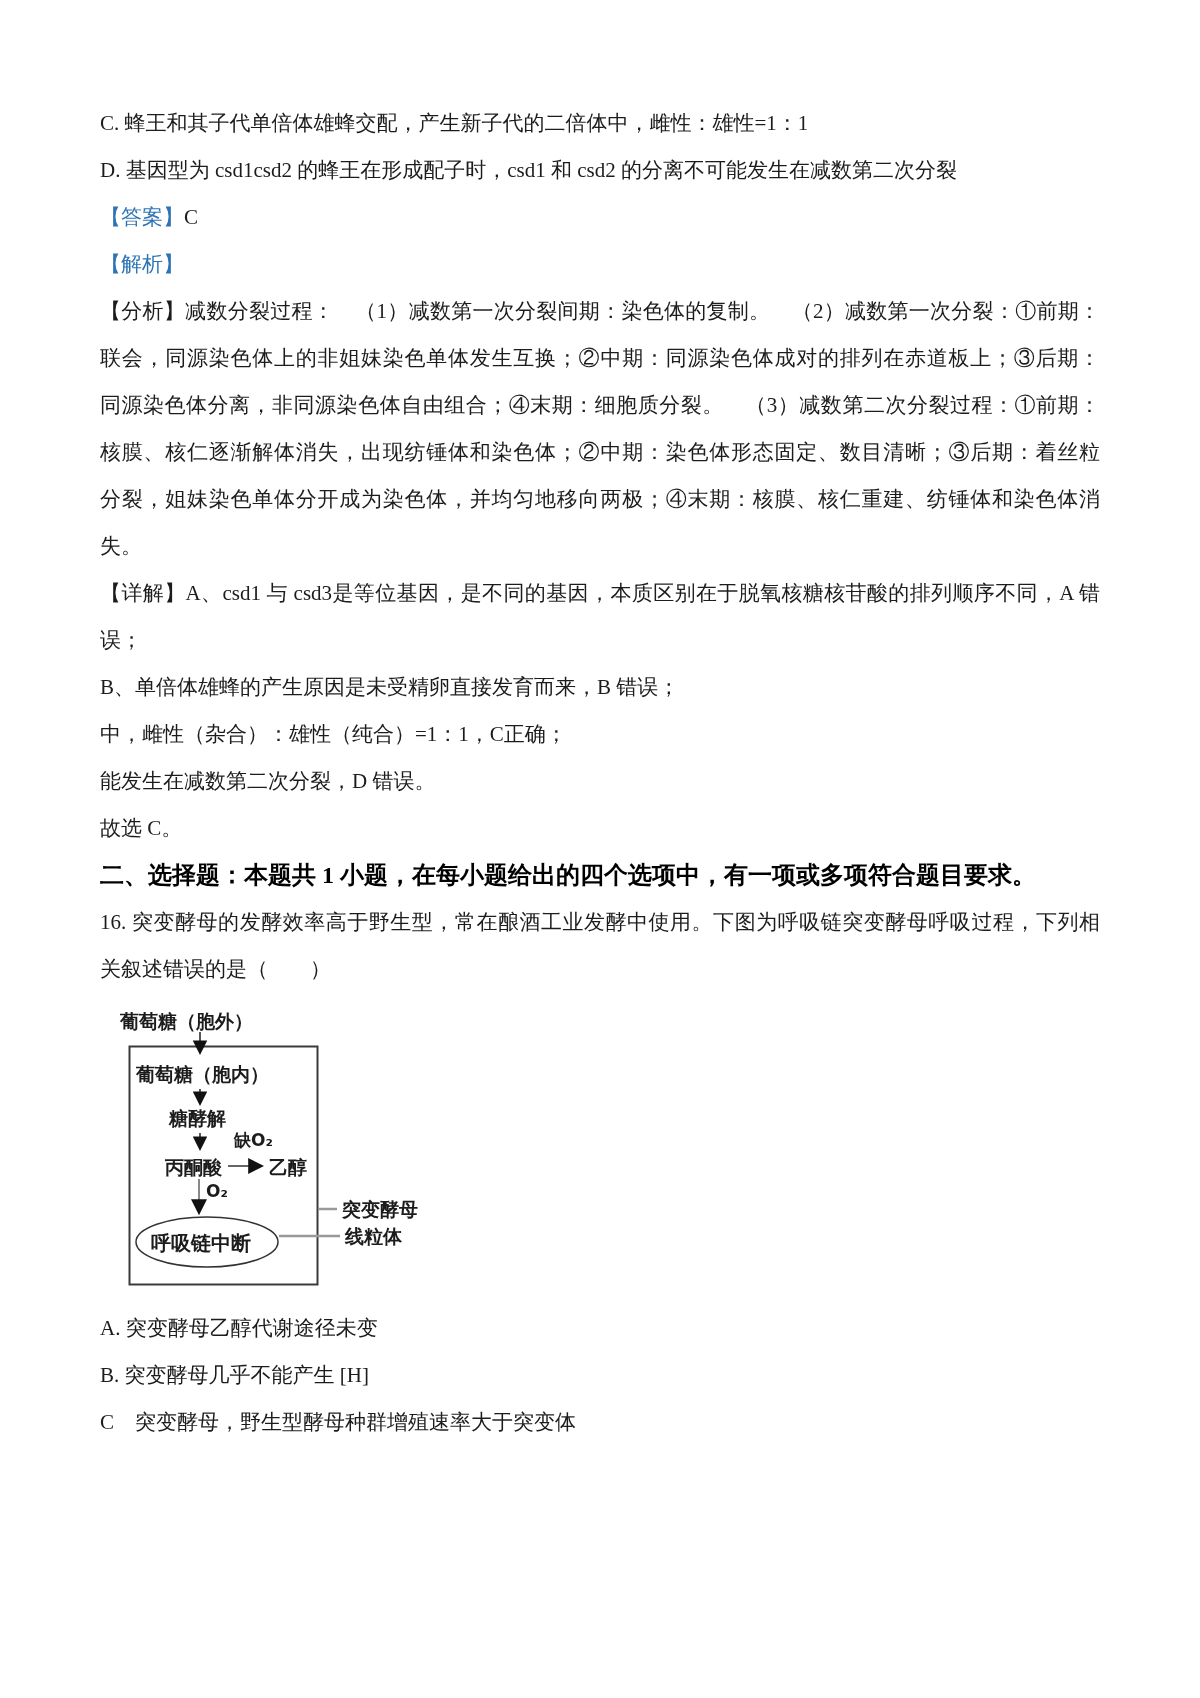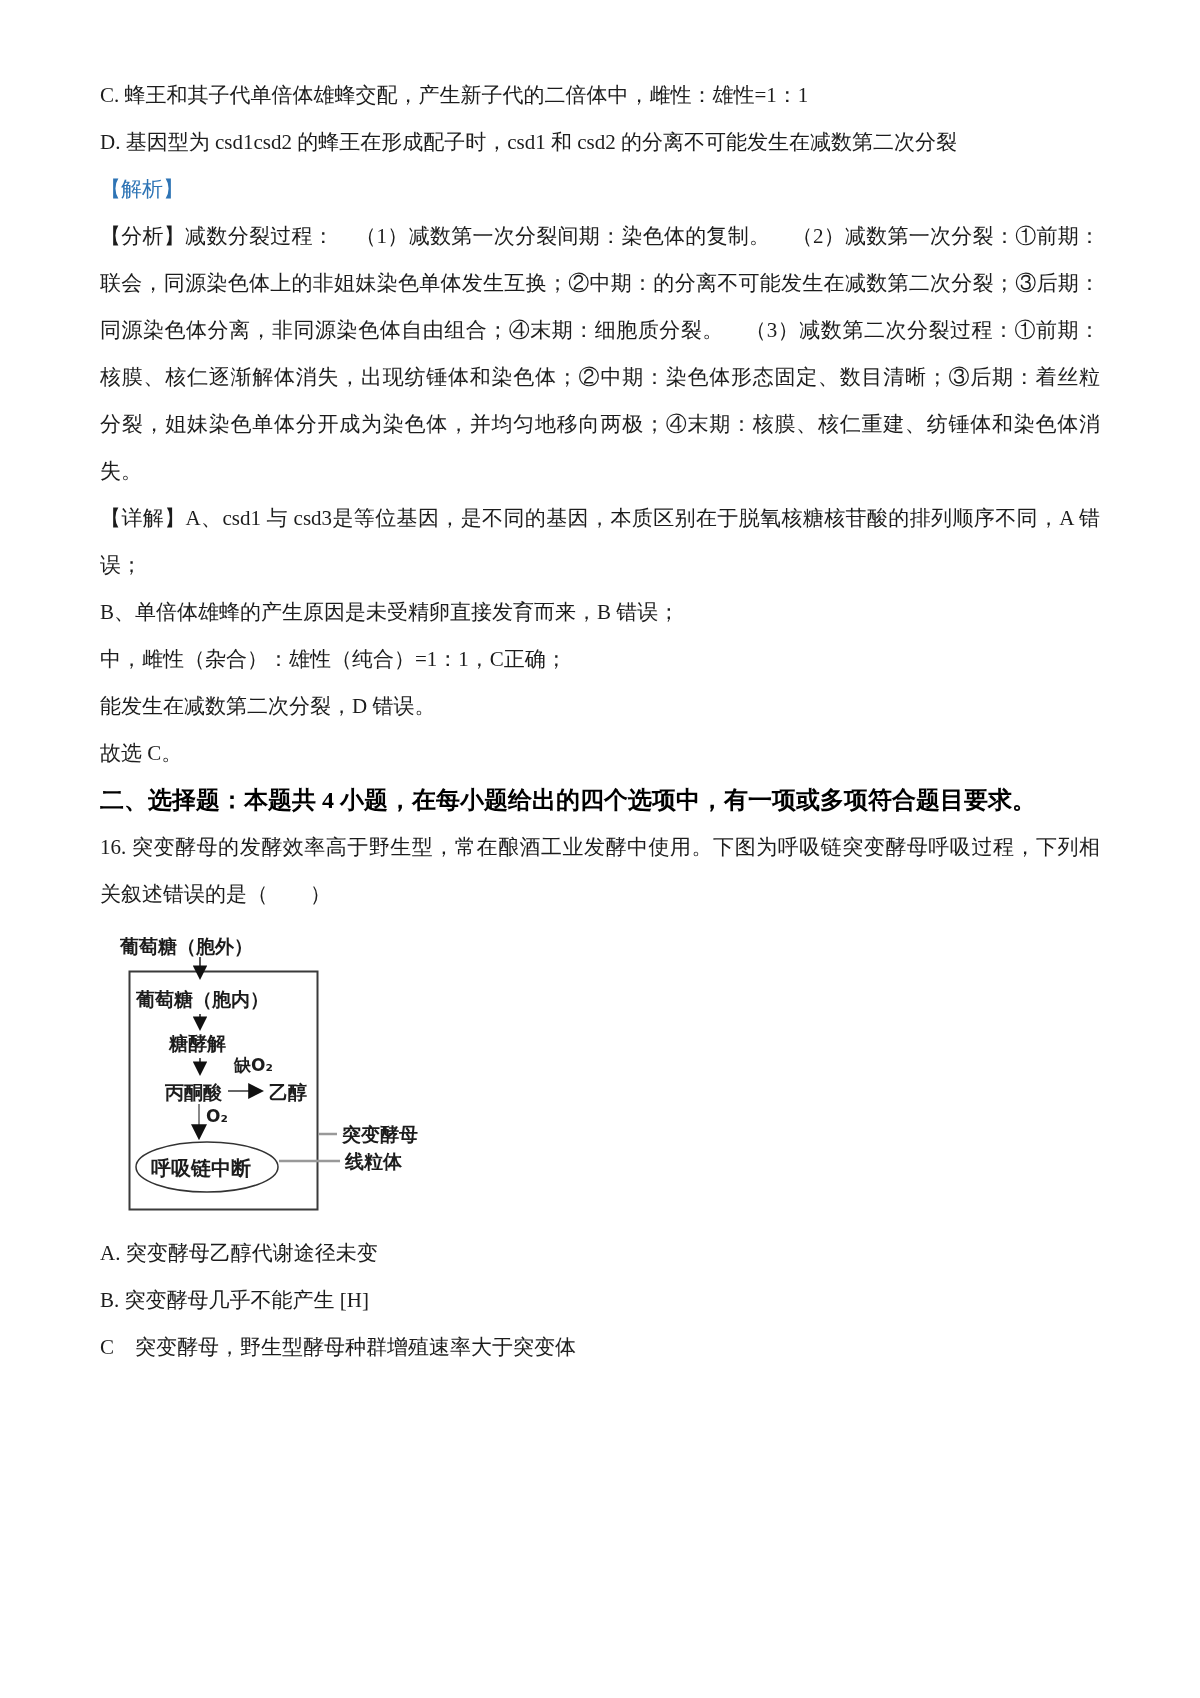--- a/index.html
+++ b/index.html
@@ -4,21 +4,21 @@
 <style>
   html,body{margin:0;padding:0;}
   body{
     width:1200px;height:1698px;background:#ffffff;overflow:hidden;
     font-family:"Liberation Serif","DejaVu Serif",serif;
     color:#1c1c1c;
   }
   .content{
     width:1000px;
     margin-left:100px;
-    padding-top:72px;
+    padding-top:100px;
     font-size:21px;
     line-height:47px;
   }
   .line{ text-align:left; }
   .jfull{ text-align:justify; text-align-last:justify; }
   .tag-blue{ color:#2e74b5; }
   .heading{
     font-weight:bold;
     font-size:24px;
     color:#000;
@@ -34,41 +34,44 @@
   .dg-20{ font-size:20px; font-weight:700; }
 </style>
 </head>
 <body>
 
 <div class="content">
 
   <div class="line">C. 蜂王和其子代单倍体雄蜂交配，产生新子代的二倍体中，雌性：雄性=1：1</div>
   <div class="line">D. 基因型为 csd1csd2 的蜂王在形成配子时，csd1 和 csd2 的分离不可能发生在减数第二次分裂</div>
 
+  <div class="line">
+    <span class="tag-blue">【答案】</span><span>C</span>
+  </div>
 
   <div class="line">
     <span class="tag-blue">【解析】</span>
   </div>
 
   <div class="line jfull">【分析】减数分裂过程：　（1）减数第一次分裂间期：染色体的复制。　（2）减数第一次分裂：①前期：</div>
-  <div class="line jfull">联会，同源染色体上的非姐妹染色单体发生互换；②中期：的分离不可能发生在减数第二次分裂；③后期：</div>
+  <div class="line jfull">联会，同源染色体上的非姐妹染色单体发生互换；②中期：同源染色体成对的排列在赤道板上；③后期：</div>
   <div class="line jfull">同源染色体分离，非同源染色体自由组合；④末期：细胞质分裂。　（3）减数第二次分裂过程：①前期：</div>
   <div class="line jfull">核膜、核仁逐渐解体消失，出现纺锤体和染色体；②中期：染色体形态固定、数目清晰；③后期：着丝粒</div>
   <div class="line jfull">分裂，姐妹染色单体分开成为染色体，并均匀地移向两极；④末期：核膜、核仁重建、纺锤体和染色体消</div>
   <div class="line">失。</div>
 
   <div class="line jfull">【详解】A、csd1 与 csd3是等位基因，是不同的基因，本质区别在于脱氧核糖核苷酸的排列顺序不同，A 错</div>
   <div class="line">误；</div>
   <div class="line">B、单倍体雄蜂的产生原因是未受精卵直接发育而来，B 错误；</div>
   <div class="line">中，雌性（杂合）：雄性（纯合）=1：1，C正确；</div>
   <div class="line">能发生在减数第二次分裂，D 错误。</div>
 
   <div class="line">故选 C。</div>
 
-  <div class="line heading">二、选择题：本题共 4 小题，在每小题给出的四个选项中，有一项或多项符合题目要求。</div>
+  <div class="line heading">二、选择题：本题共 1 小题，在每小题给出的四个选项中，有一项或多项符合题目要求。</div>
 
   <div class="line jfull">16. 突变酵母的发酵效率高于野生型，常在酿酒工业发酵中使用。下图为呼吸链突变酵母呼吸过程，下列相</div>
   <div class="line">关叙述错误的是（　　）</div>
 
   <div class="diagram-wrap">
     <svg width="420" height="300" viewBox="0 0 420 300">
       <defs>
         <marker id="ah" viewBox="0 0 10 10" refX="8" refY="5" markerWidth="8" markerHeight="8" orient="auto">
           <path d="M0,0 L10,5 L0,10 z" fill="#111"></path>
         </marker>

